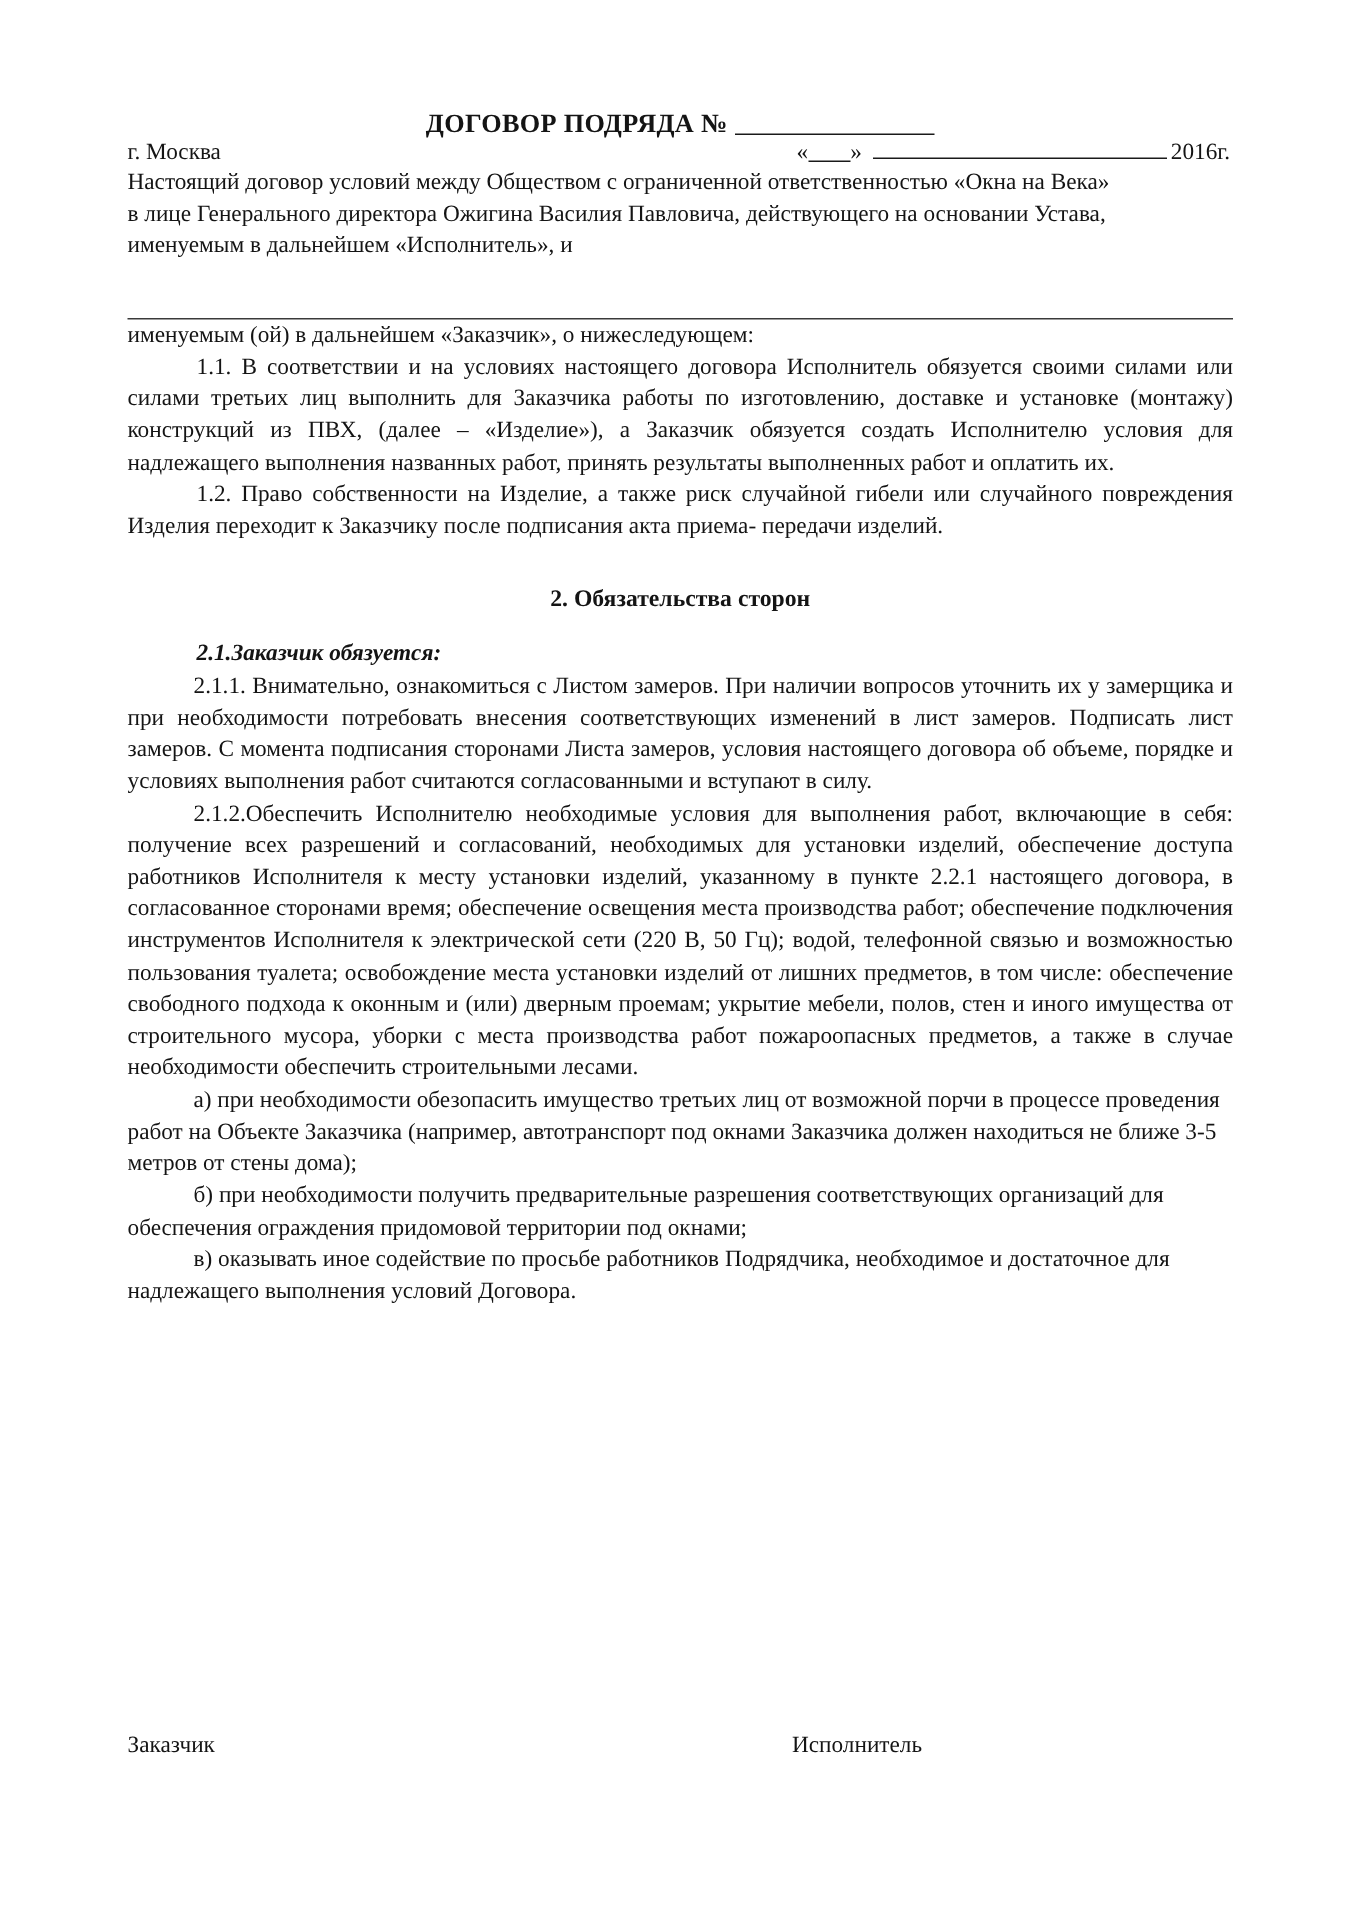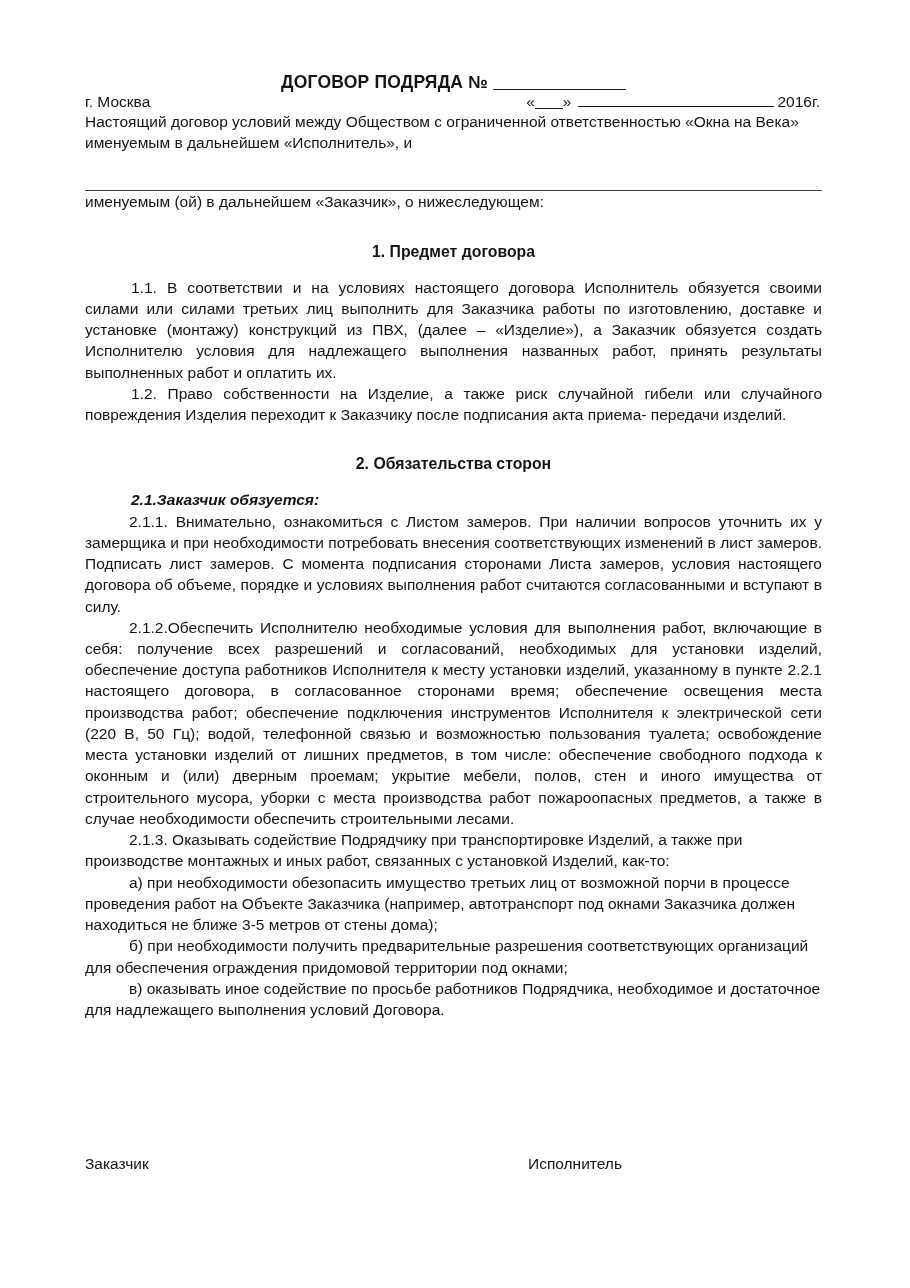--- a/index.html
+++ b/index.html
@@ -8,21 +8,21 @@
     padding: 0;
     background: #ffffff;
   }
   .page {
     position: relative;
     width: 910px;
     height: 1288px;
     margin: 0 auto;
     background: #ffffff;
     overflow: hidden;
-    font-family: Liberation Sans, sans-serif;
+    font-family: Liberation Serif, serif;
     color: #141414;
     box-sizing: border-box;
   }
   .content {
     position: absolute;
     left: 85px;
     top: 0;
     width: 737px;
   }
 
@@ -144,35 +144,34 @@
     <div class="cityrow">
       <span class="city">г. Москва</span>
       <span class="datewrap">
         <span class="quoteblank"><span>«</span><span class="q-line"></span><span>»</span></span>
         <span class="longblank"></span>
         <span class="year">2016г.</span>
       </span>
     </div>
 
     <p class="para intro">Настоящий договор условий между Обществом с ограниченной ответственностью «Окна на Века»</p>
+    <p class="para intro" style="margin-top:0">в лице Генерального директора Ожигина Василия Павловича, действующего на основании Устава,</p>
     <p class="para intro" style="margin-top:0">именуемым в дальнейшем «Исполнитель», и</p>
 
     <hr class="fill-line">
 
     <p class="para after-line">именуемым (ой) в дальнейшем «Заказчик», о нижеследующем:</p>
 
-    <h2 class="section">1. Предмет договора</h2>
     <p class="para indent">1.1. В соответствии и на условиях настоящего договора Исполнитель обязуется своими силами или силами третьих лиц выполнить для Заказчика работы по изготовлению, доставке и установке (монтажу) конструкций из ПВХ, (далее – «Изделие»), а Заказчик обязуется создать Исполнителю условия для надлежащего выполнения названных работ, принять результаты выполненных работ и оплатить их.</p>
     <p class="para indent">1.2. Право собственности на Изделие, а также риск случайной гибели или случайного повреждения Изделия переходит к Заказчику после подписания акта приема- передачи  изделий.</p>
 
     <h2 class="section">2. Обязательства сторон</h2>
     <p class="subheading">2.1.Заказчик обязуется:</p>
     <p class="para indent-sm">2.1.1. Внимательно, ознакомиться с Листом замеров. При наличии вопросов уточнить их у замерщика и при необходимости потребовать внесения соответствующих изменений в лист замеров. Подписать лист замеров. С момента подписания сторонами Листа замеров, условия настоящего договора об объеме, порядке и условиях выполнения работ считаются согласованными и вступают в силу.</p>
     <p class="para indent-sm">2.1.2.Обеспечить Исполнителю необходимые условия для выполнения работ, включающие в себя: получение всех разрешений и согласований, необходимых для установки изделий, обеспечение доступа работников Исполнителя к месту установки изделий, указанному в пункте 2.2.1 настоящего договора, в согласованное сторонами время; обеспечение освещения места производства работ; обеспечение подключения инструментов Исполнителя к электрической сети (220 В, 50 Гц); водой, телефонной связью и возможностью пользования туалета;  освобождение места установки изделий от лишних предметов, в том числе: обеспечение свободного подхода к оконным и (или) дверным проемам; укрытие мебели, полов, стен и иного имущества от строительного мусора, уборки с места производства работ пожароопасных предметов, а также в случае необходимости обеспечить строительными лесами.</p>
-    <p class="para left indent-sm">2.1.3.   Оказывать содействие Подрядчику при транспортировке Изделий, а также при производстве монтажных и иных работ, связанных с установкой Изделий, как-то:</p>
     <p class="para left indent-sm">а) при необходимости обезопасить имущество третьих лиц от возможной порчи в процессе проведения работ на Объекте Заказчика (например, автотранспорт под окнами Заказчика должен находиться не ближе 3-5 метров от стены дома);</p>
     <p class="para left indent-sm">б) при необходимости получить предварительные разрешения соответствующих организаций для обеспечения ограждения придомовой территории под окнами;</p>
     <p class="para left indent-sm">в) оказывать иное содействие по просьбе работников Подрядчика, необходимое и достаточное для надлежащего выполнения условий Договора.</p>
 
   </div>
 
   <div class="footer">
     <span class="f-left">Заказчик</span>
     <span class="f-right">Исполнитель</span>
   </div>

